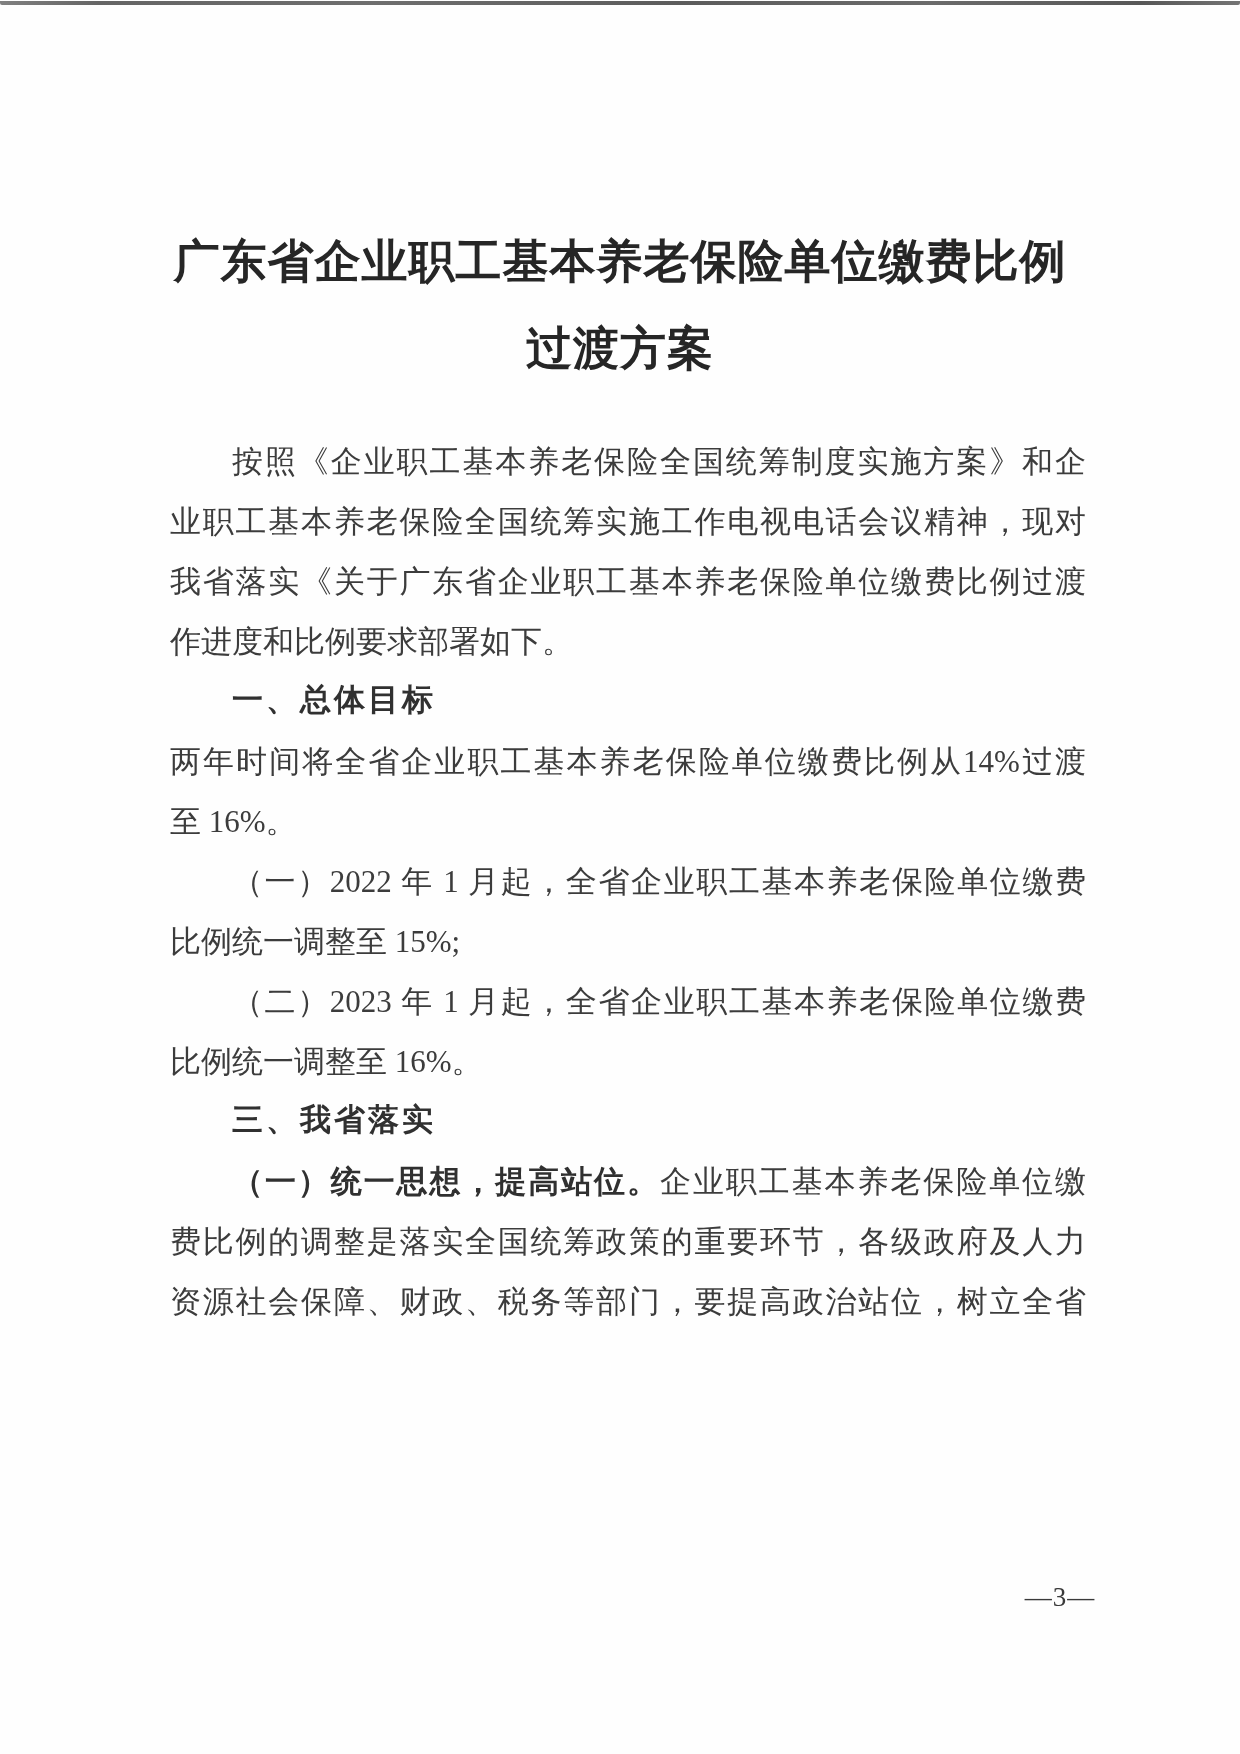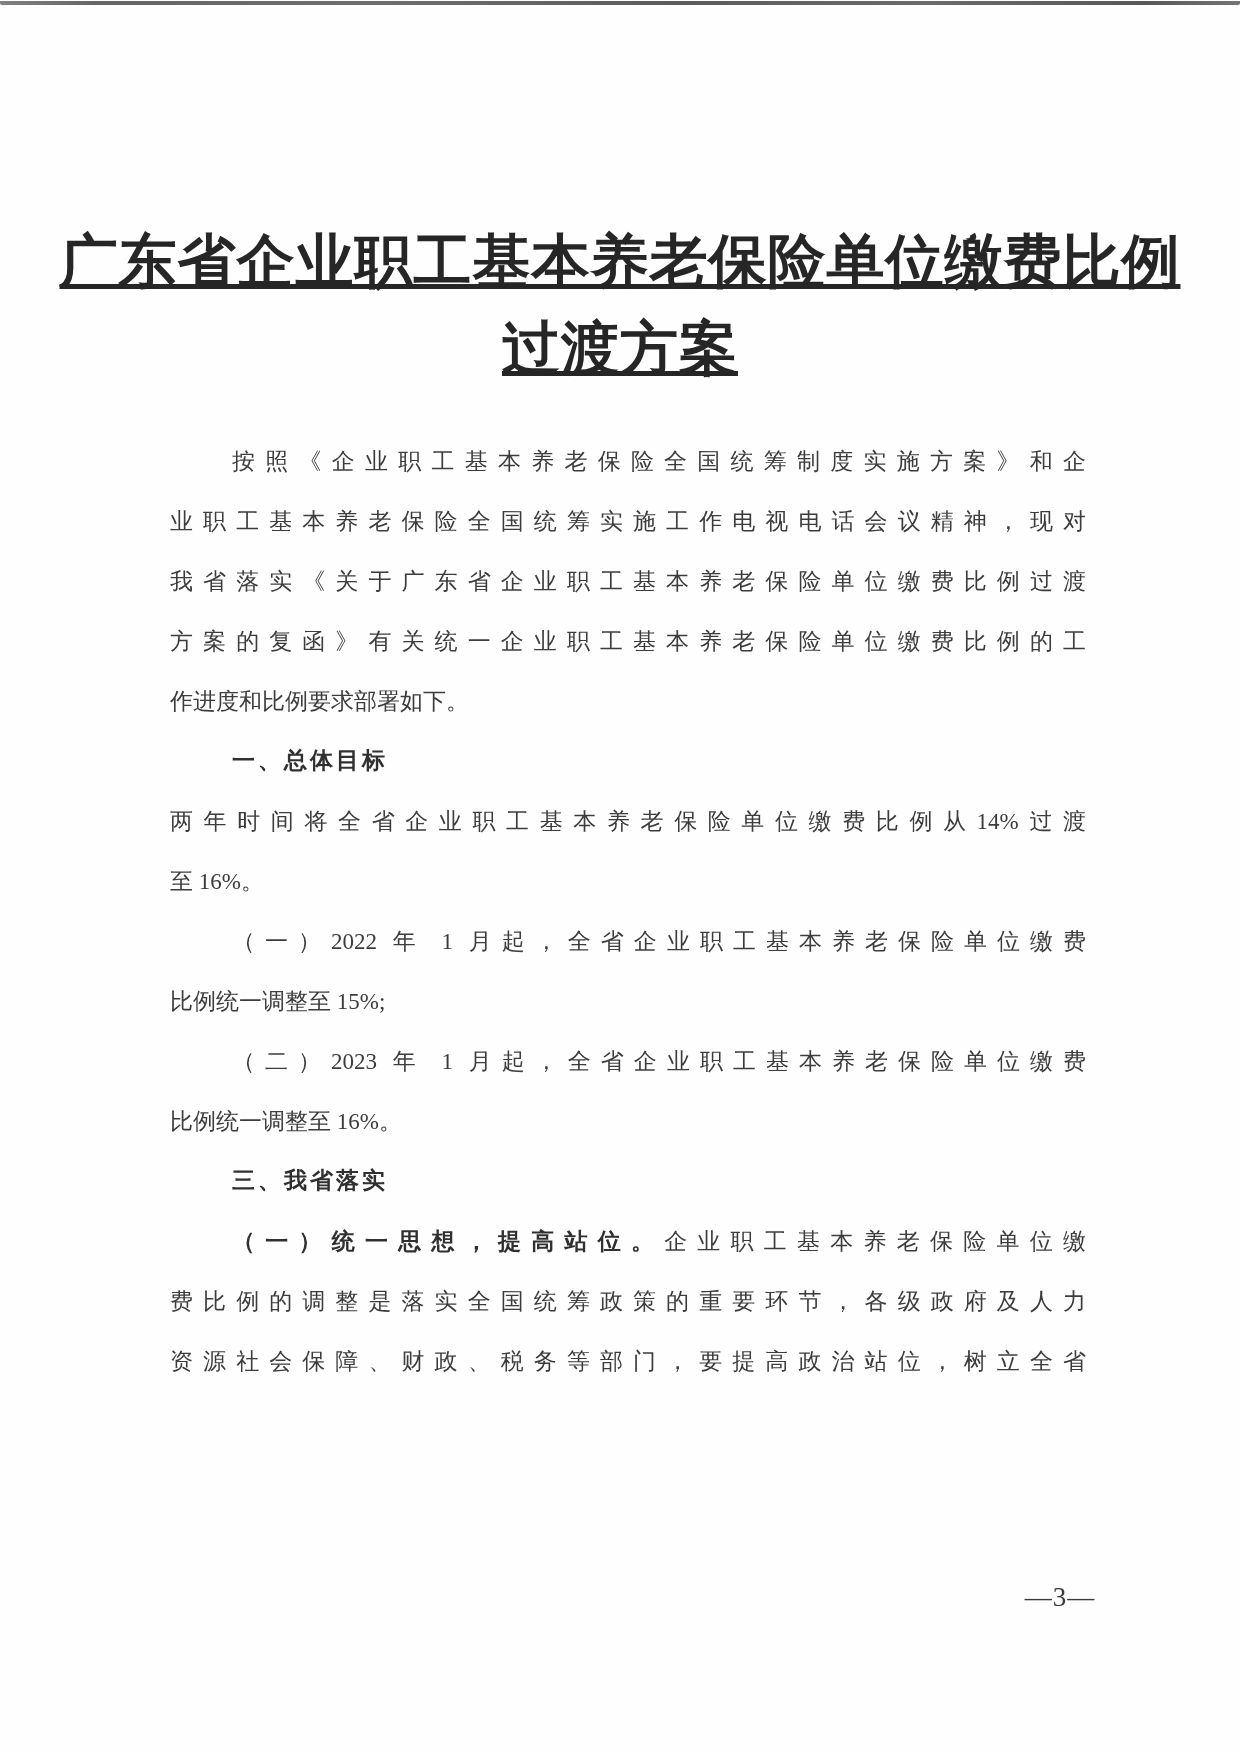--- a/index.html
+++ b/index.html
@@ -16,33 +16,32 @@
     background:linear-gradient(90deg,#6a6a6a 0%,#4a4a4a 8%,#555 30%,#3f3f3f 55%,#515151 75%,#3a3a3a 92%,#5c5c5c 100%);
     border-radius:0 0 2px 2px;
     opacity:.85;
   }
   .title-block{
     position:absolute;top:218px;left:0;width:1240px;
     text-align:center;
     color:#262626;
   }
   .title-line{
-    font-size:58px;
+    font-size:46px;
     font-weight:700;
     line-height:87px;
     letter-spacing:1px;
     font-family:"Liberation Serif","DejaVu Serif",serif;
-    text-decoration:underline;
   }
   .body-lines{
     position:absolute;
     left:170px;top:432px;
     width:916px;
     color:#3c3c3c;
-    font-size:23px;
+    font-size:31px;
   }
   .line{
     height:60px;
     line-height:60px;
     white-space:nowrap;
     text-align:left;
   }
   .line.fill{
     white-space:normal;
     text-align:justify;
@@ -76,21 +75,20 @@
 
   <div class="title-block">
     <div class="title-line">广东省企业职工基本养老保险单位缴费比例</div>
     <div class="title-line">过渡方案</div>
   </div>
 
   <div class="body-lines">
       <div class="line indent fill"><span>按照《企业职工基本养老保险全国统筹制度实施方案》和企</span></div>
       <div class="line fill"><span>业职工基本养老保险全国统筹实施工作电视电话会议精神，现对</span></div>
       <div class="line fill"><span>我省落实《关于广东省企业职工基本养老保险单位缴费比例过渡</span></div>
-      <div class="line fill"><span>方案的复函》有关统一企业职工基本养老保险单位缴费比例的工</span></div>
       <div class="line"><span>作进度和比例要求部署如下。</span></div>
       <div class="line heading indent"><span class="bold-run">一、总体目标</span></div>
       <div class="line fill"><span>两年时间将全省企业职工基本养老保险单位缴费比例从14%过渡</span></div>
       <div class="line"><span>至 16%。</span></div>
       <div class="line indent fill"><span>（一）2022 年 1 月起，全省企业职工基本养老保险单位缴费</span></div>
       <div class="line"><span>比例统一调整至 15%;</span></div>
       <div class="line indent fill"><span>（二）2023 年 1 月起，全省企业职工基本养老保险单位缴费</span></div>
       <div class="line"><span>比例统一调整至 16%。</span></div>
       <div class="line heading indent"><span class="bold-run">三、我省落实</span></div>
       <div class="line indent fill"><span class="bold-run">（一）统一思想，提高站位。</span><span>企业职工基本养老保险单位缴</span></div>

